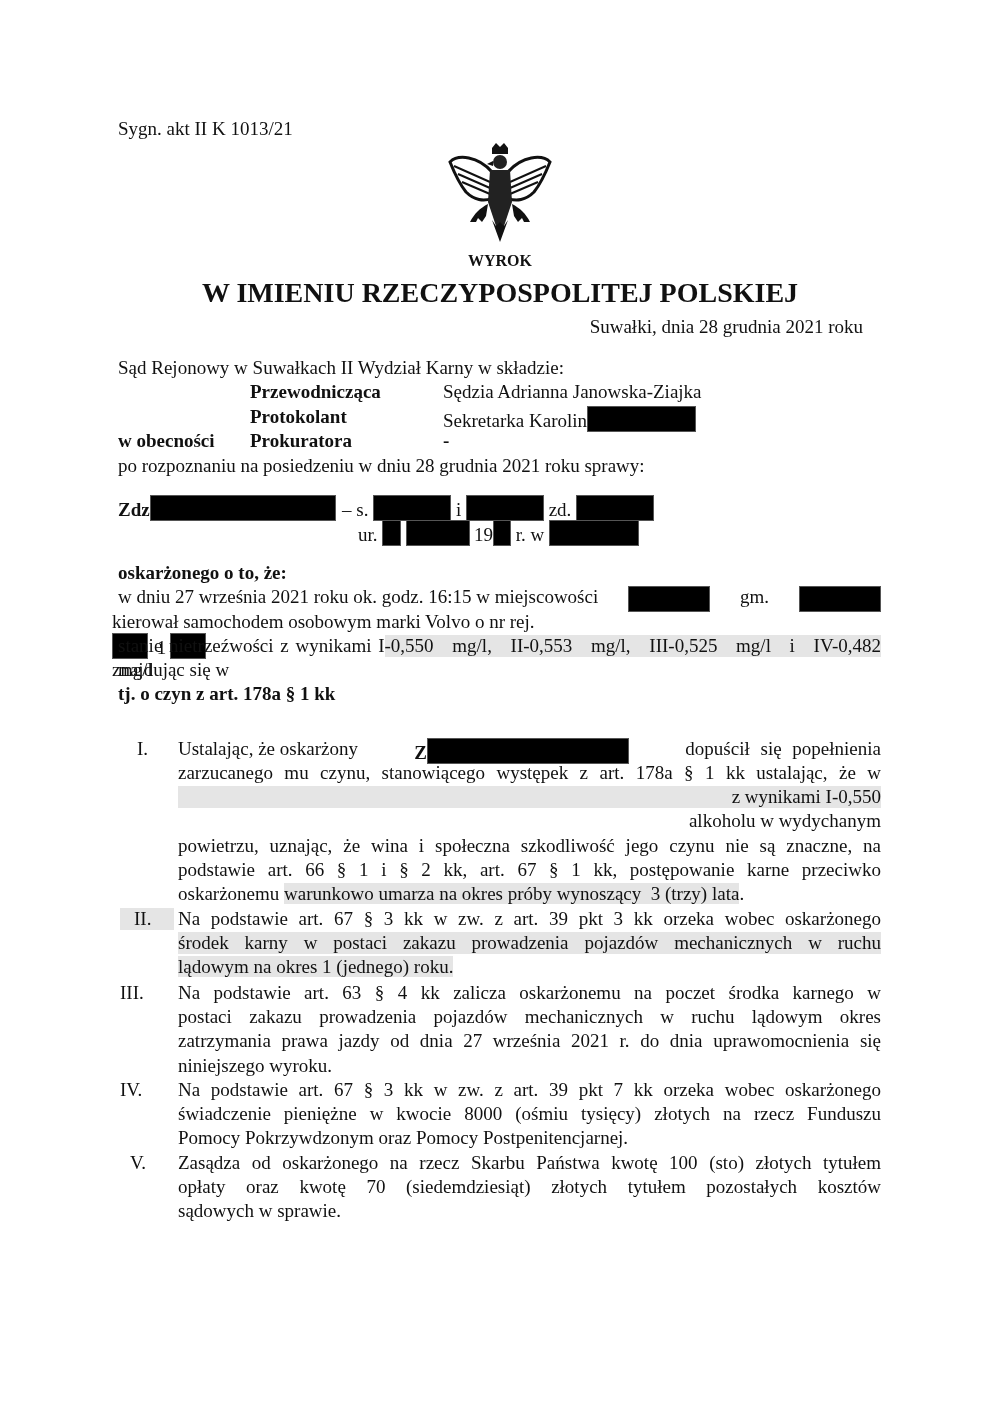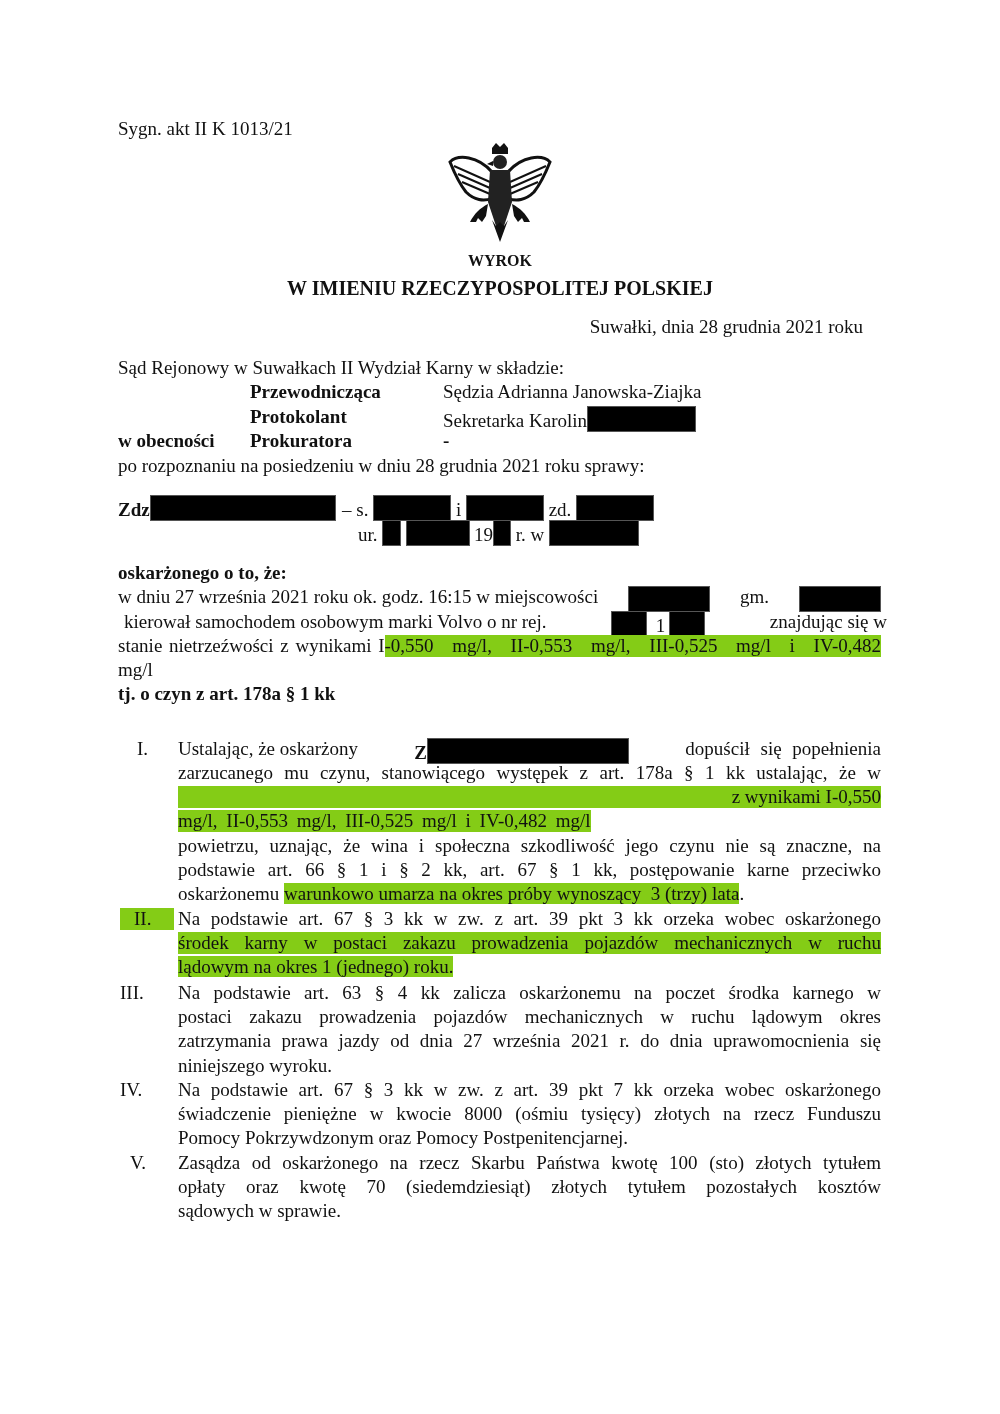--- a/index.html
+++ b/index.html
@@ -1,21 +1,21 @@
 <!DOCTYPE html>
 <html><head>
 <meta charset="utf-8">
 <style>
   html, body { margin: 0; padding: 0; background: #ffffff; }
   body { width: 1000px; height: 1414px; position: relative; overflow: hidden;
          font-family: "Liberation Serif", "DejaVu Serif", serif; color: #111; font-size: 19px; }
   .abs { position: absolute; white-space: nowrap; }
   .b { font-weight: bold; }
   .red { display: inline-block; background: #000; border: 1px solid #555; height: 24px; vertical-align: -5px; }
-  .hl { background: #84cc16; }
+  .hl { background: #e5e5e5; }
   .just { text-align: justify; text-align-last: justify; }
   .line { position: absolute; left: 178px; width: 703px; white-space: nowrap; }
   .line.j { display: flex; justify-content: space-between; }
   .num { position: absolute; }
 </style>
 </head>
 <body>
 
 <div class="abs" style="left:118px;top:118px;">Sygn. akt  II K  1013/21</div>
 
@@ -41,21 +41,21 @@
     <path d="M50 28 L70 28 L72 60 L66 78 L60 96 L54 78 L48 60 Z" fill="#222"></path>
 
     <path d="M52 78 L60 100 L68 78 L64 84 L60 80 L56 84 Z" fill="#111"></path>
 
     <path d="M48 62 C40 66 34 72 30 80 L36 80 L38 76 L42 80 L46 74 Z" fill="#111"></path>
     <path d="M72 62 C80 66 86 72 90 80 L84 80 L82 76 L78 80 L74 74 Z" fill="#111"></path>
   </svg>
 </div>
 
 <div class="abs b" style="left:0;width:1000px;text-align:center;top:252px;font-size:16px;">WYROK</div>
-<div class="abs b" style="left:0;width:1000px;text-align:center;top:277px;font-size:20px;">W IMIENIU RZECZYPOSPOLITEJ POLSKIEJ</div>
+<div class="abs b" style="left:0;width:1000px;text-align:center;top:277px;font-size:28px;">W IMIENIU RZECZYPOSPOLITEJ POLSKIEJ</div>
 <div class="abs" style="right:137px;top:316px;">Suwałki, dnia 28 grudnia 2021 roku</div>
 
 <div class="abs" style="left:118px;top:357px;">Sąd Rejonowy w Suwałkach II Wydział Karny w składzie:</div>
 <div class="abs b" style="left:250px;top:381px;">Przewodnicząca</div>
 <div class="abs" style="left:443px;top:381px;">Sędzia Adrianna Janowska-Ziajka</div>
 <div class="abs b" style="left:250px;top:406px;">Protokolant</div>
 <div class="abs" style="left:443px;top:406px;">
   <span>Sekretarka Karolin</span><span class="red" style="width:107px;"></span>
 </div>
 <div class="abs b" style="left:118px;top:430px;">w obecności</div>
@@ -82,21 +82,21 @@
   <span class="red" style="width:88px;"></span>
 </div>
 
 <div class="abs b" style="left:118px;top:562px;">oskarżonego o to, że:</div>
 <div class="abs" style="left:118px;top:586px;width:763px;display:flex;justify-content:space-between;">
   <span>w dniu 27 września 2021 roku ok. godz. 16:15 w miejscowości</span>
   <span class="red" style="width:80px;"></span>
   <span>gm.</span>
   <span class="red" style="width:80px;"></span>
 </div>
-<div class="abs" style="left:124px;top:611px;width:763px;display:flex;justify-content:space-between;">
+<div class="abs" style="left:112px;top:611px;width:763px;display:flex;justify-content:space-between;flex-direction:column;">
   <span>kierował samochodem osobowym marki Volvo o nr rej.</span>
   <span><span class="red" style="width:34px;"></span>
   <span style="margin:0 4px;">1</span><span class="red" style="width:34px;"></span></span>
   <span>znajdując się w</span>
 </div>
 <div class="abs" style="left:118px;top:635px;width:763px;display:flex;">
   <span style="word-spacing:2px;">stanie nietrzeźwości z wynikami I</span>
     <span class="hl" style="flex:1;text-align:justify;text-align-last:justify;">-0,550 mg/l, II-0,553 mg/l, III-0,525 mg/l i IV-0,482</span>
 </div>
 <div class="abs" style="left:118px;top:659px;">mg/l</div>
@@ -106,21 +106,21 @@
 <div class="line j" style="top:738px;">
   <span>Ustalając, że oskarżony</span>
   <span><b>Z</b><span class="red" style="width:200px;"></span></span>
   <span style="word-spacing:6px;">dopuścił się popełnienia</span>
 </div>
 <div class="line just" style="top:762px;">zarzucanego mu czynu, stanowiącego występek z art. 178a § 1 kk ustalając, że w</div>
 <div class="line" style="top:786px;display:flex;">
     <span class="hl" style="flex:1;text-align:right;">z wynikami I-0,550</span>
 </div>
 <div class="line" style="top:810px;display:flex;">
-  <span class="hl" style="word-spacing:4px;">mg/l, II-0,553 mg/l, III-0,525 mg/l i IV-0,482 mg/l</span>
+    <span style="flex:1;text-align:right;white-space:pre;"> alkoholu w wydychanym</span>
 </div>
 <div class="line just" style="top:835px;">powietrzu, uznając, że wina i społeczna szkodliwość jego czynu nie są znaczne, na</div>
 <div class="line just" style="top:859px;">podstawie art. 66 § 1 i § 2 kk, art. 67 § 1 kk,  postępowanie karne przeciwko</div>
 <div class="line" style="top:883px;">
   <span style="white-space:pre;">oskarżonemu </span><span class="hl" style="white-space:pre;">warunkowo umarza na okres próby wynoszący  3 (trzy) lata</span><span>.</span>
 </div>
 
 <div class="num hl" style="left:120px;top:908px;width:54px;padding-left:14px;box-sizing:border-box;">II.</div>
 <div class="line just" style="top:908px;">Na podstawie art. 67 § 3 kk w zw. z art. 39 pkt 3 kk orzeka wobec oskarżonego</div>
 <div class="line just hl" style="top:932px;">środek karny w postaci zakazu prowadzenia pojazdów mechanicznych w ruchu</div>

